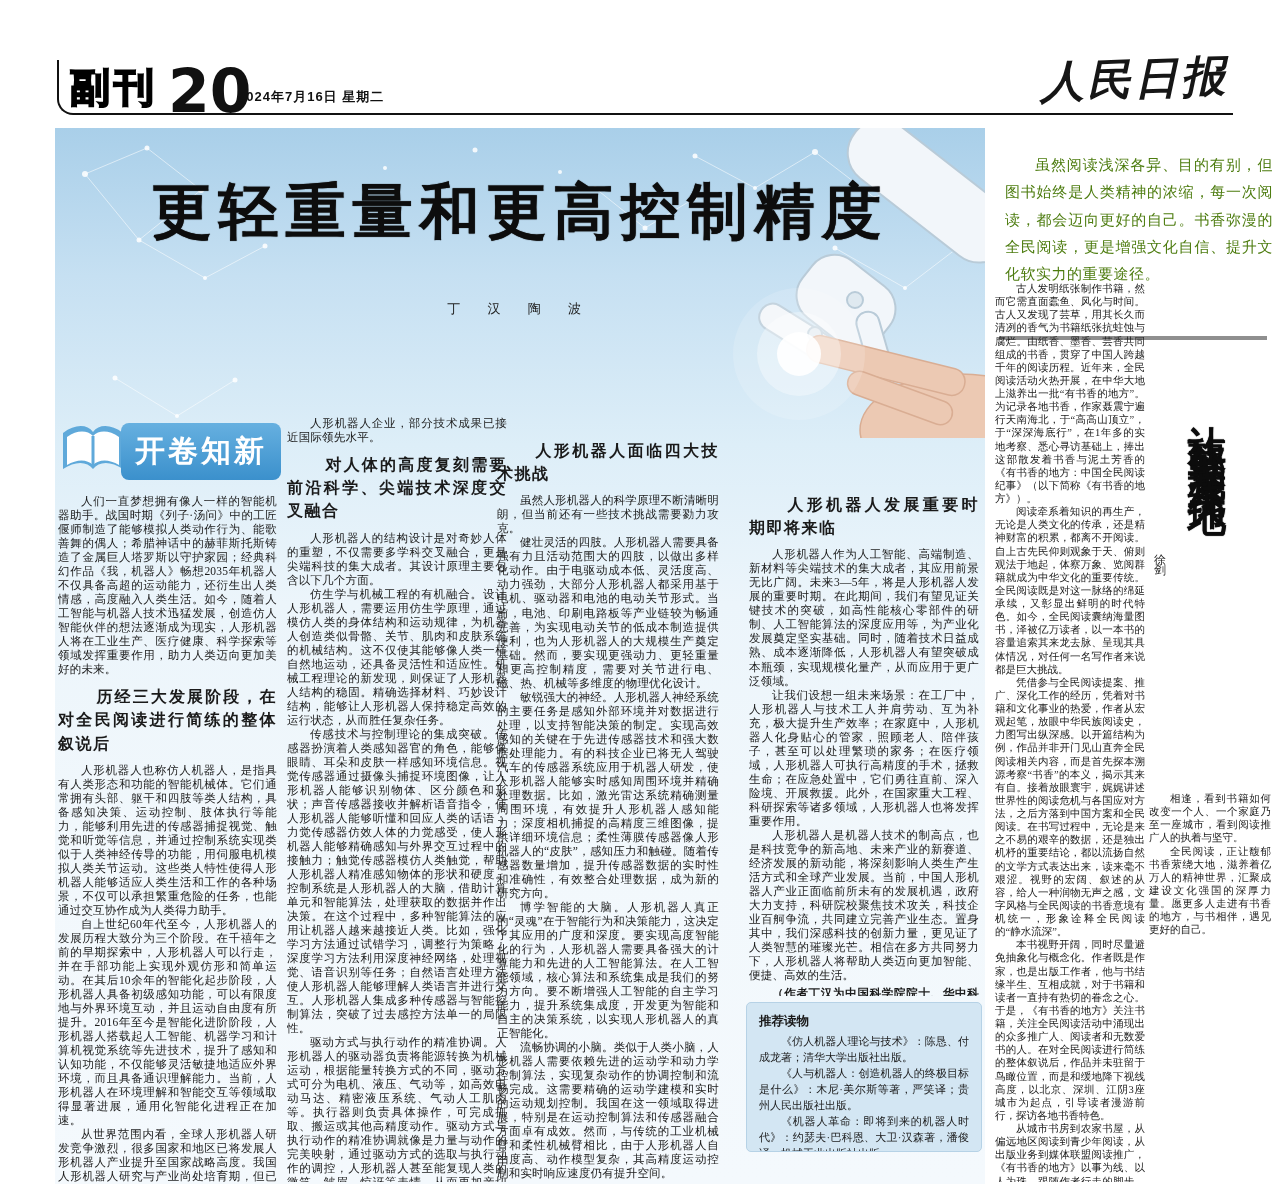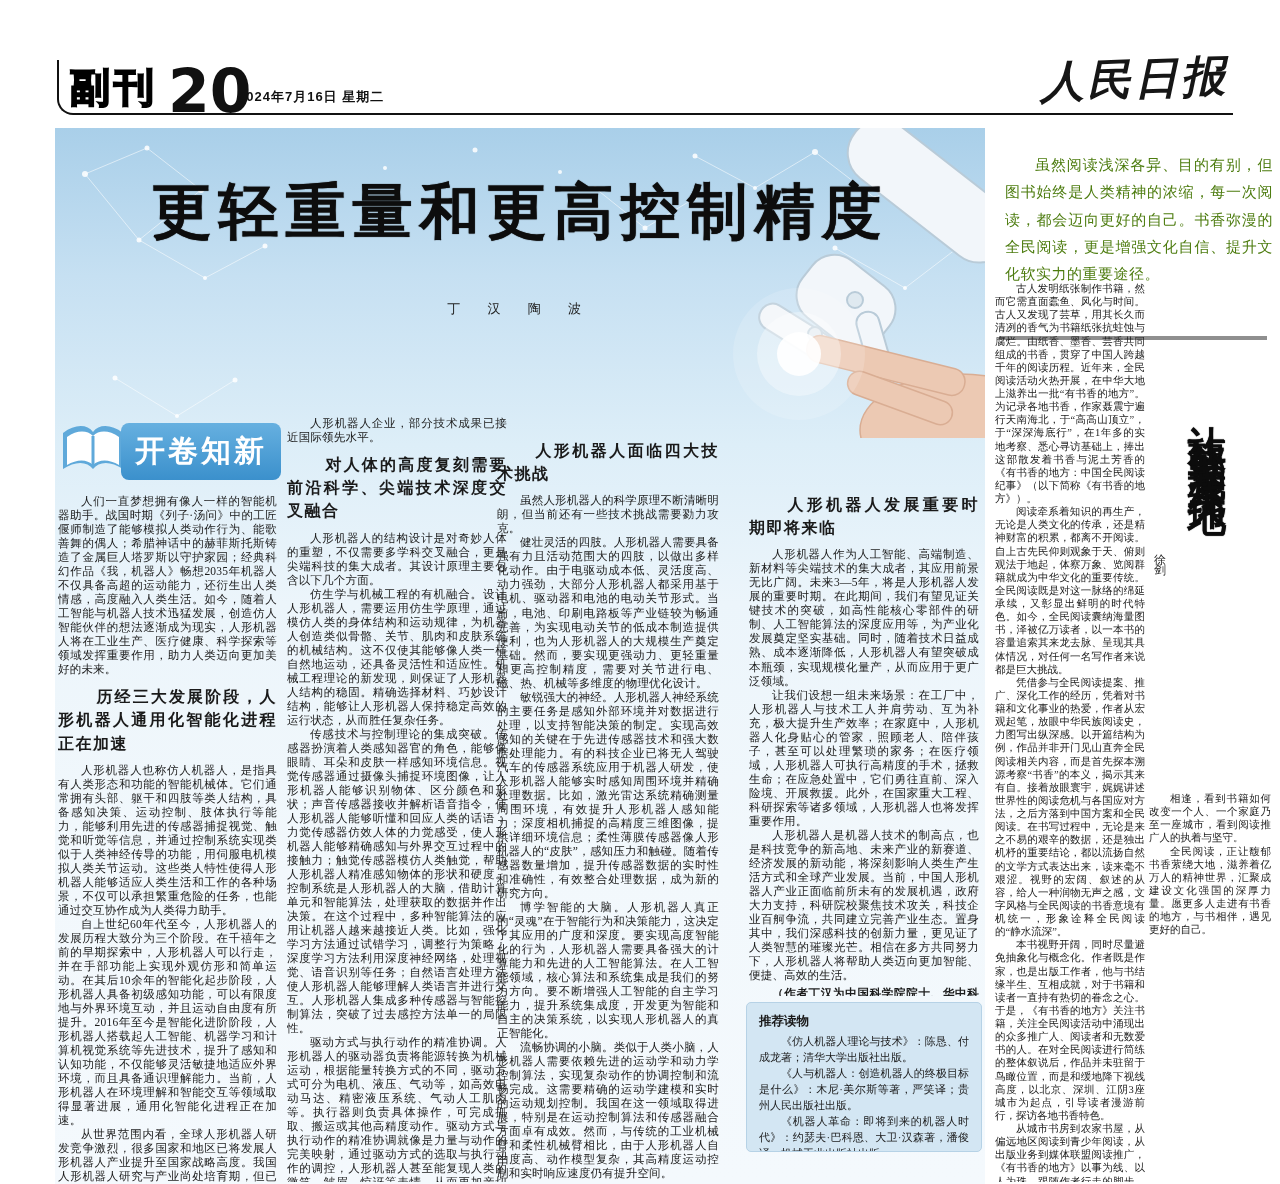--- a/index.html
+++ b/index.html
@@ -146,21 +146,21 @@
         <path d="M10,16 C20,9 30,9 36,15 C42,9 52,9 62,16 L62,44 C52,38 42,38 36,44 C30,38 20,38 10,44 Z" fill="#ffffff"></path>
         <path d="M36,15 L36,44" stroke="#5fa9da" stroke-width="3"></path>
       </svg>
       <div class="badge-rect">
         <span class="badge-label">开卷知新</span>
       </div>
     </div>
 
     <div class="col col1">
         <p class="blk-p">人们一直梦想拥有像人一样的智能机器助手。战国时期《列子·汤问》中的工匠偃师制造了能够模拟人类动作行为、能歌善舞的偶人；希腊神话中的赫菲斯托斯铸造了金属巨人塔罗斯以守护家园；经典科幻作品《我，机器人》畅想2035年机器人不仅具备高超的运动能力，还衍生出人类情感，高度融入人类生活。如今，随着人工智能与机器人技术迅猛发展，创造仿人智能伙伴的想法逐渐成为现实，人形机器人将在工业生产、医疗健康、科学探索等领域发挥重要作用，助力人类迈向更加美好的未来。</p>
-        <h3 class="blk-h">历经三大发展阶段，人形机器人通用化智能化进程正在加速</h3>
+        <h3 class="blk-h">历经三大发展阶段，在对全民阅读进行简练的整体叙说后</h3>
         <p class="blk-p">人形机器人也称仿人机器人，是指具有人类形态和功能的智能机械体。它们通常拥有头部、躯干和四肢等类人结构，具备感知决策、运动控制、肢体执行等能力，能够利用先进的传感器捕捉视觉、触觉和听觉等信息，并通过控制系统实现类似于人类神经传导的功能，用伺服电机模拟人类关节运动。这些类人特性使得人形机器人能够适应人类生活和工作的各种场景，不仅可以承担繁重危险的任务，也能通过交互协作成为人类得力助手。</p>
         <p class="blk-p">自上世纪60年代至今，人形机器人的发展历程大致分为三个阶段。在千禧年之前的早期探索中，人形机器人可以行走，并在手部功能上实现外观仿形和简单运动。在其后10余年的智能化起步阶段，人形机器人具备初级感知功能，可以有限度地与外界环境互动，并且运动自由度有所提升。2016年至今是智能化进阶阶段，人形机器人搭载起人工智能、机器学习和计算机视觉系统等先进技术，提升了感知和认知功能，不仅能够灵活敏捷地适应外界环境，而且具备通识理解能力。当前，人形机器人在环境理解和智能交互等领域取得显著进展，通用化智能化进程正在加速。</p>
         <p class="blk-p">从世界范围内看，全球人形机器人研发竞争激烈，很多国家和地区已将发展人形机器人产业提升至国家战略高度。我国人形机器人研究与产业尚处培育期，但已呈现出加速发展趋势，涌现出一批具有国际竞争力的</p>
       </div>
     <div class="col col2">
         <p class="blk-p">人形机器人企业，部分技术成果已接近国际领先水平。</p>
         <h3 class="blk-h">对人体的高度复刻需要前沿科学、尖端技术深度交叉融合</h3>
         <p class="blk-p">人形机器人的结构设计是对奇妙人体的重塑，不仅需要多学科交叉融合，更是尖端科技的集大成者。其设计原理主要包含以下几个方面。</p>
         <p class="blk-p">仿生学与机械工程的有机融合。设计人形机器人，需要运用仿生学原理，通过模仿人类的身体结构和运动规律，为机器人创造类似骨骼、关节、肌肉和皮肤系统的机械结构。这不仅使其能够像人类一样自然地运动，还具备灵活性和适应性。机械工程理论的新发现，则保证了人形机器人结构的稳固。精确选择材料、巧妙设计结构，能够让人形机器人保持稳定高效的运行状态，从而胜任复杂任务。</p>
         <p class="blk-p">传感技术与控制理论的集成突破。传感器扮演着人类感知器官的角色，能够像眼睛、耳朵和皮肤一样感知环境信息。视觉传感器通过摄像头捕捉环境图像，让人形机器人能够识别物体、区分颜色和形状；声音传感器接收并解析语音指令，使人形机器人能够听懂和回应人类的话语；力觉传感器仿效人体的力觉感受，使人形机器人能够精确感知与外界交互过程中的接触力；触觉传感器模仿人类触觉，帮助人形机器人精准感知物体的形状和硬度。控制系统是人形机器人的大脑，借助计算单元和智能算法，处理获取的数据并作出决策。在这个过程中，多种智能算法的应用让机器人越来越接近人类。比如，强化学习方法通过试错学习，调整行为策略；深度学习方法利用深度神经网络，处理视觉、语音识别等任务；自然语言处理方法使人形机器人能够理解人类语言并进行交互。人形机器人集成多种传感器与智能控制算法，突破了过去感控方法单一的局限性。</p>

